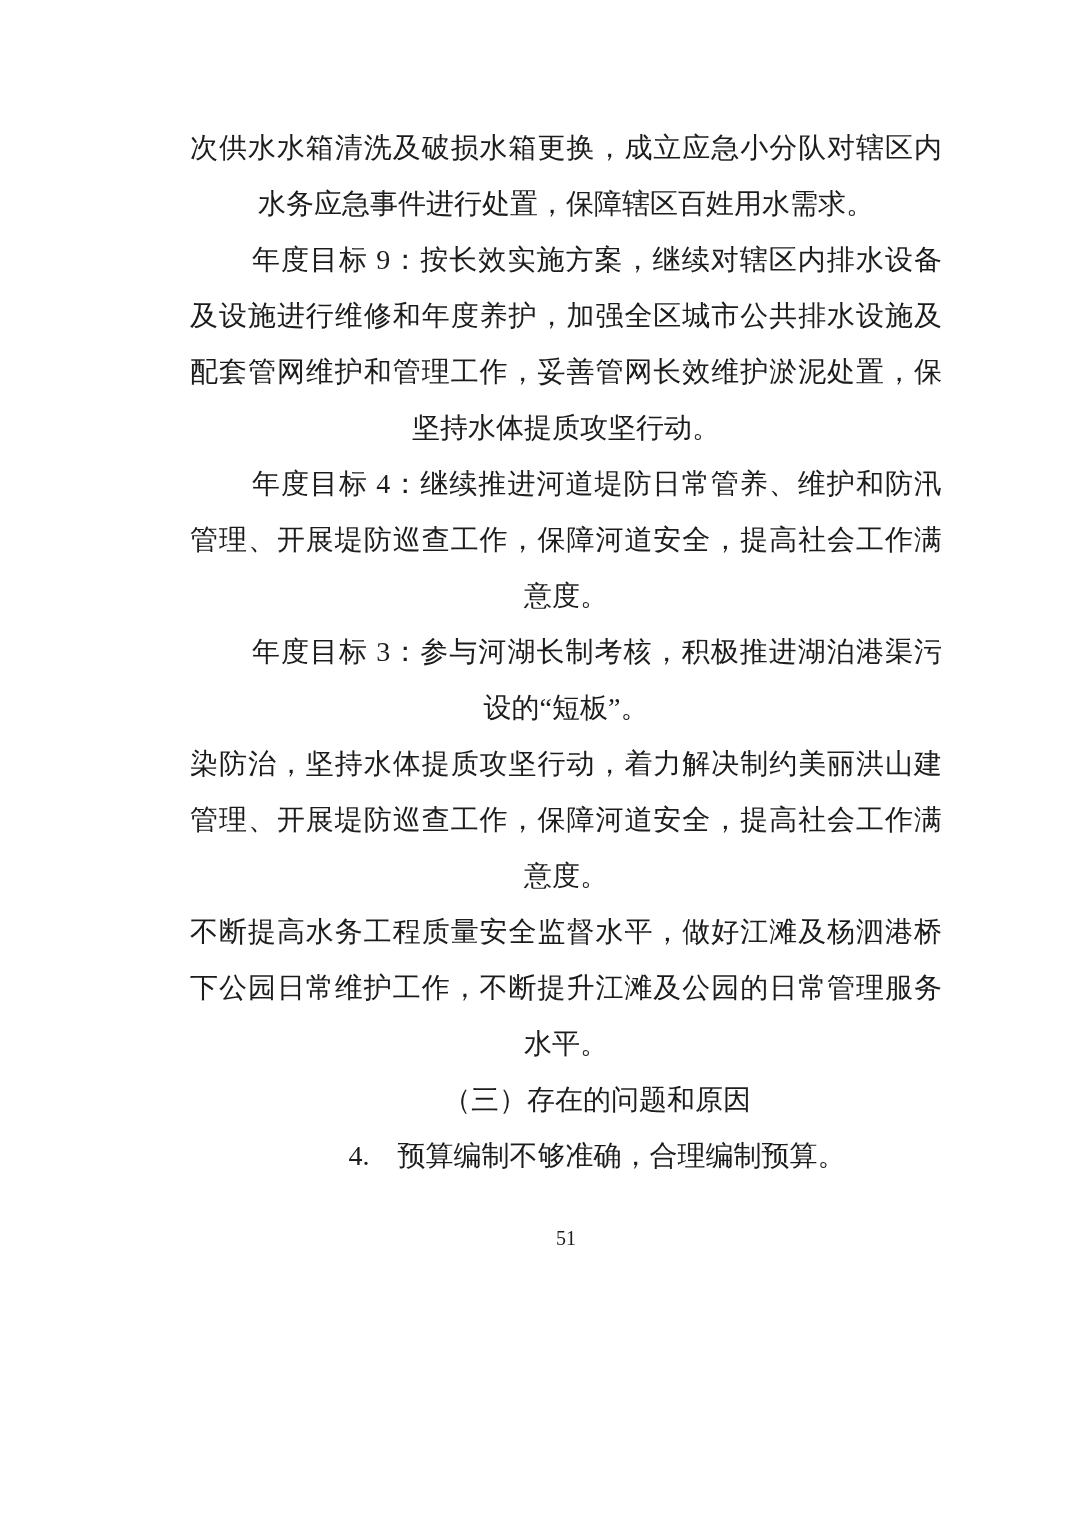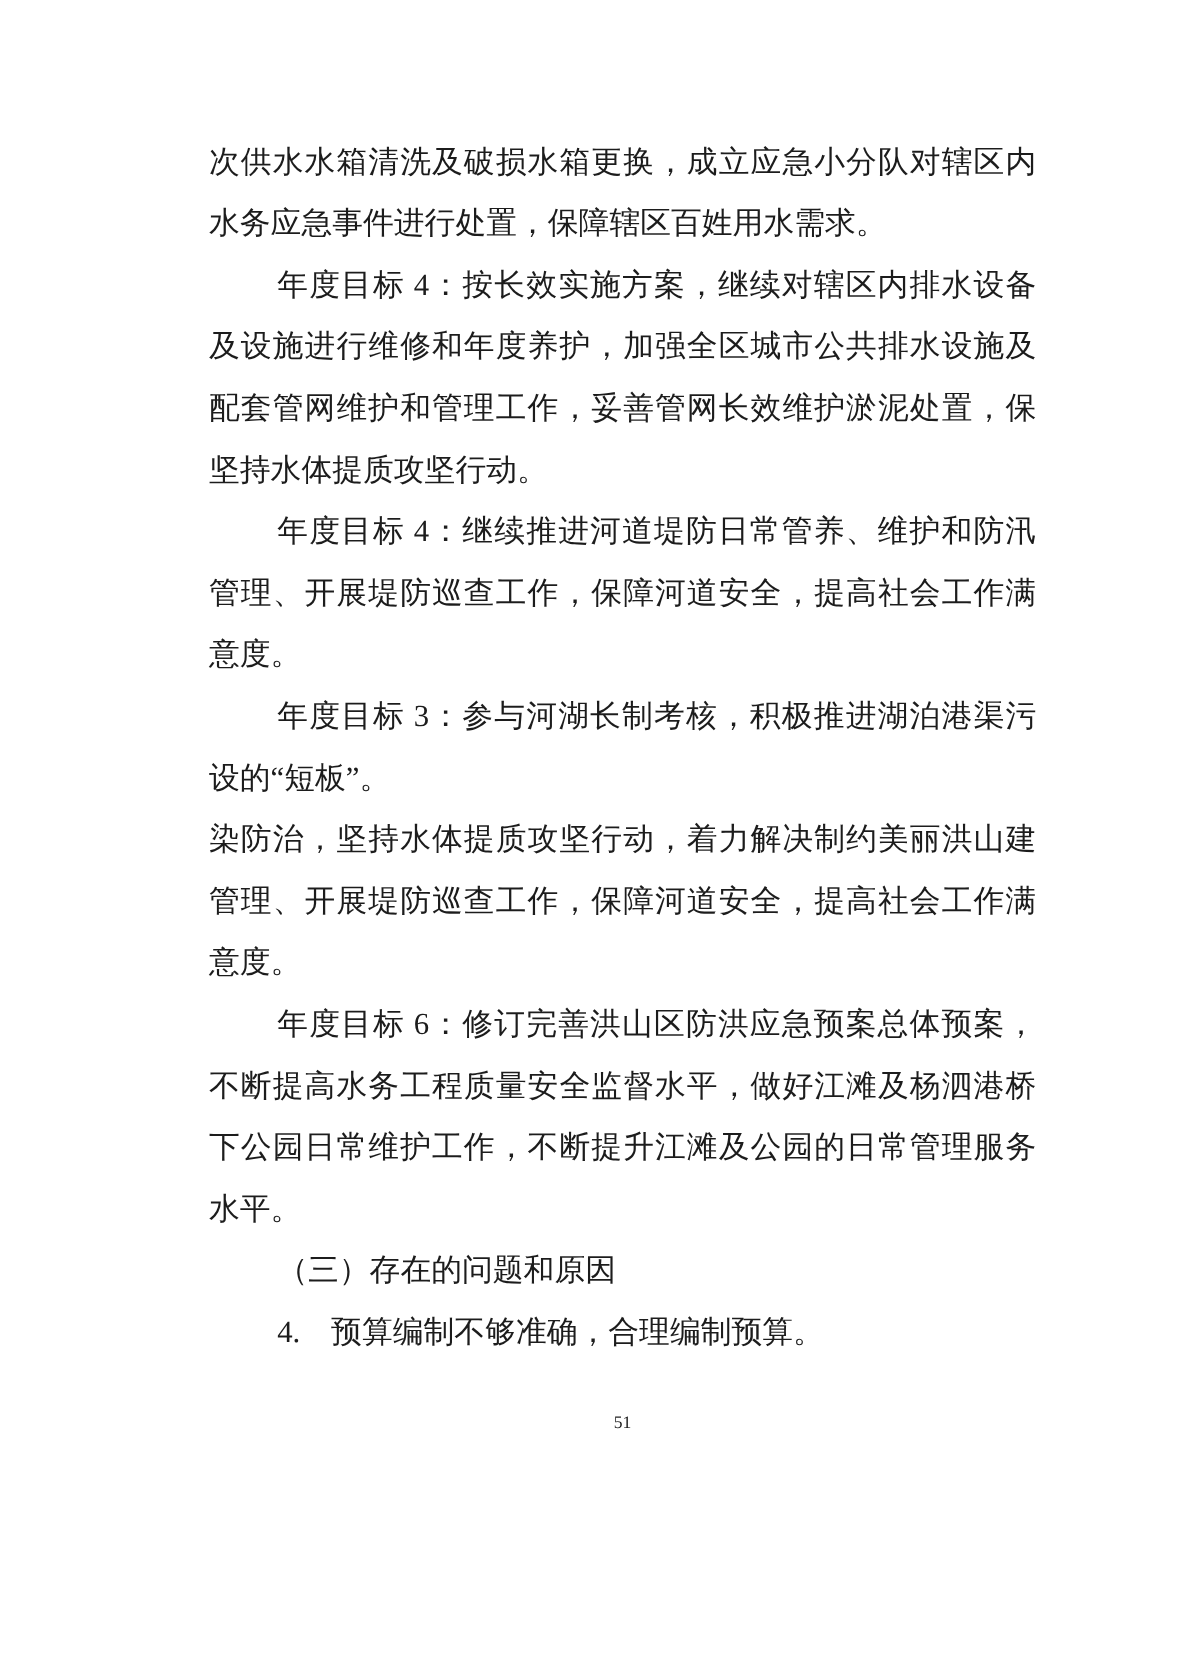--- a/index.html
+++ b/index.html
@@ -18,57 +18,56 @@
     width: 752px;
     padding: 120px 163px 0 160px;
     color: #1c1c1c;
     margin-left: 30px;
   }
   .line {
     font-size: 28px;
     line-height: 56px;
     height: 56px;
     white-space: pre-wrap;
-    text-align: left;
+    text-align: center;
   }
   .just {
     text-align: justify;
     text-align-last: justify;
     text-justify: inter-character;
   }
   .indent {
     padding-left: 62px;
   }
   .pagenum {
     margin-top: 40px;
     text-align: center;
-    font-size: 16px;
+    font-size: 20px;
     line-height: 28px;
     color: #1c1c1c;
   }
 </style>
 </head>
 <body>
 
 <div class="page">
   <div class="line just">次供水水箱清洗及破损水箱更换，成立应急小分队对辖区内</div>
   <div class="line">水务应急事件进行处置，保障辖区百姓用水需求。</div>
-  <div class="line just indent">年度目标 4：按长效实施方案，继续对辖区内排水设备</div>
+  <div class="line just indent">年度目标 9：按长效实施方案，继续对辖区内排水设备</div>
   <div class="line just">及设施进行维修和年度养护，加强全区城市公共排水设施及</div>
   <div class="line just">配套管网维护和管理工作，妥善管网长效维护淤泥处置，保</div>
   <div class="line">坚持水体提质攻坚行动。</div>
   <div class="line just indent">年度目标 4：继续推进河道堤防日常管养、维护和防汛</div>
   <div class="line just">管理、开展堤防巡查工作，保障河道安全，提高社会工作满</div>
   <div class="line">意度。</div>
   <div class="line just indent">年度目标 3：参与河湖长制考核，积极推进湖泊港渠污</div>
   <div class="line">设的“短板”。</div>
   <div class="line just">染防治，坚持水体提质攻坚行动，着力解决制约美丽洪山建</div>
   <div class="line just">管理、开展堤防巡查工作，保障河道安全，提高社会工作满</div>
   <div class="line">意度。</div>
-  <div class="line just indent">年度目标 6：修订完善洪山区防洪应急预案总体预案，</div>
   <div class="line just">不断提高水务工程质量安全监督水平，做好江滩及杨泗港桥</div>
   <div class="line just">下公园日常维护工作，不断提升江滩及公园的日常管理服务</div>
   <div class="line">水平。</div>
   <div class="line indent">（三）存在的问题和原因</div>
   <div class="line indent">4.　预算编制不够准确，合理编制预算。</div>
 
   <div class="pagenum">51</div>
 </div>
 
 </body></html>

